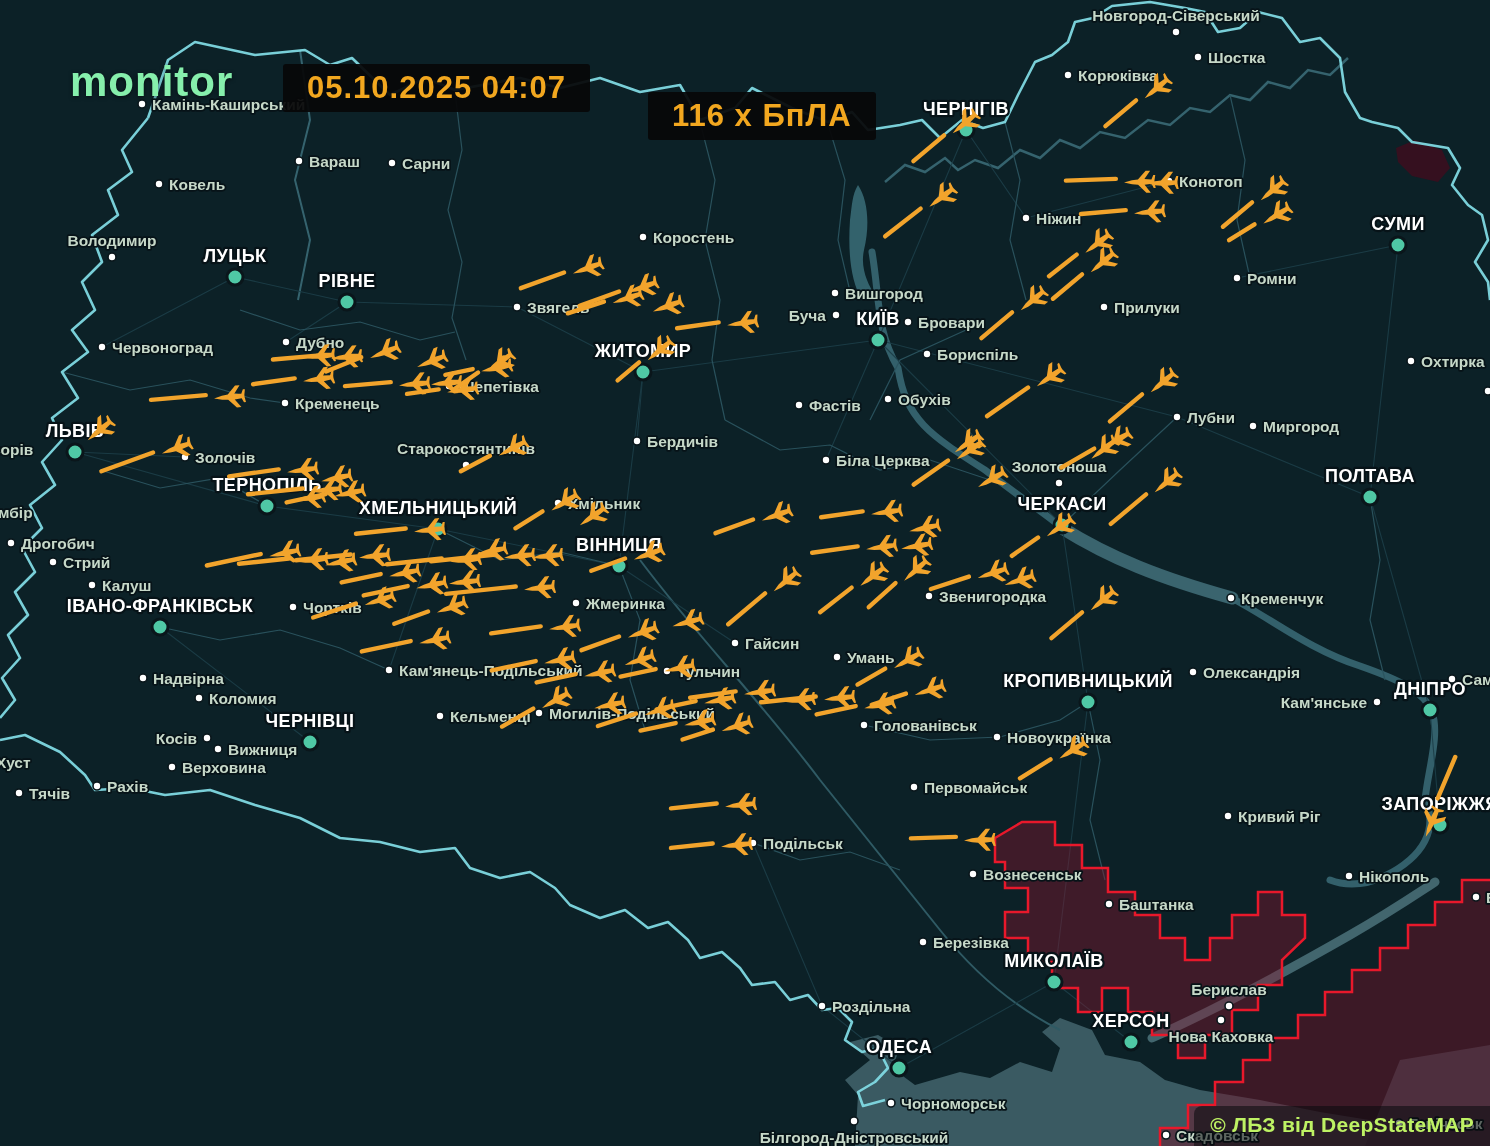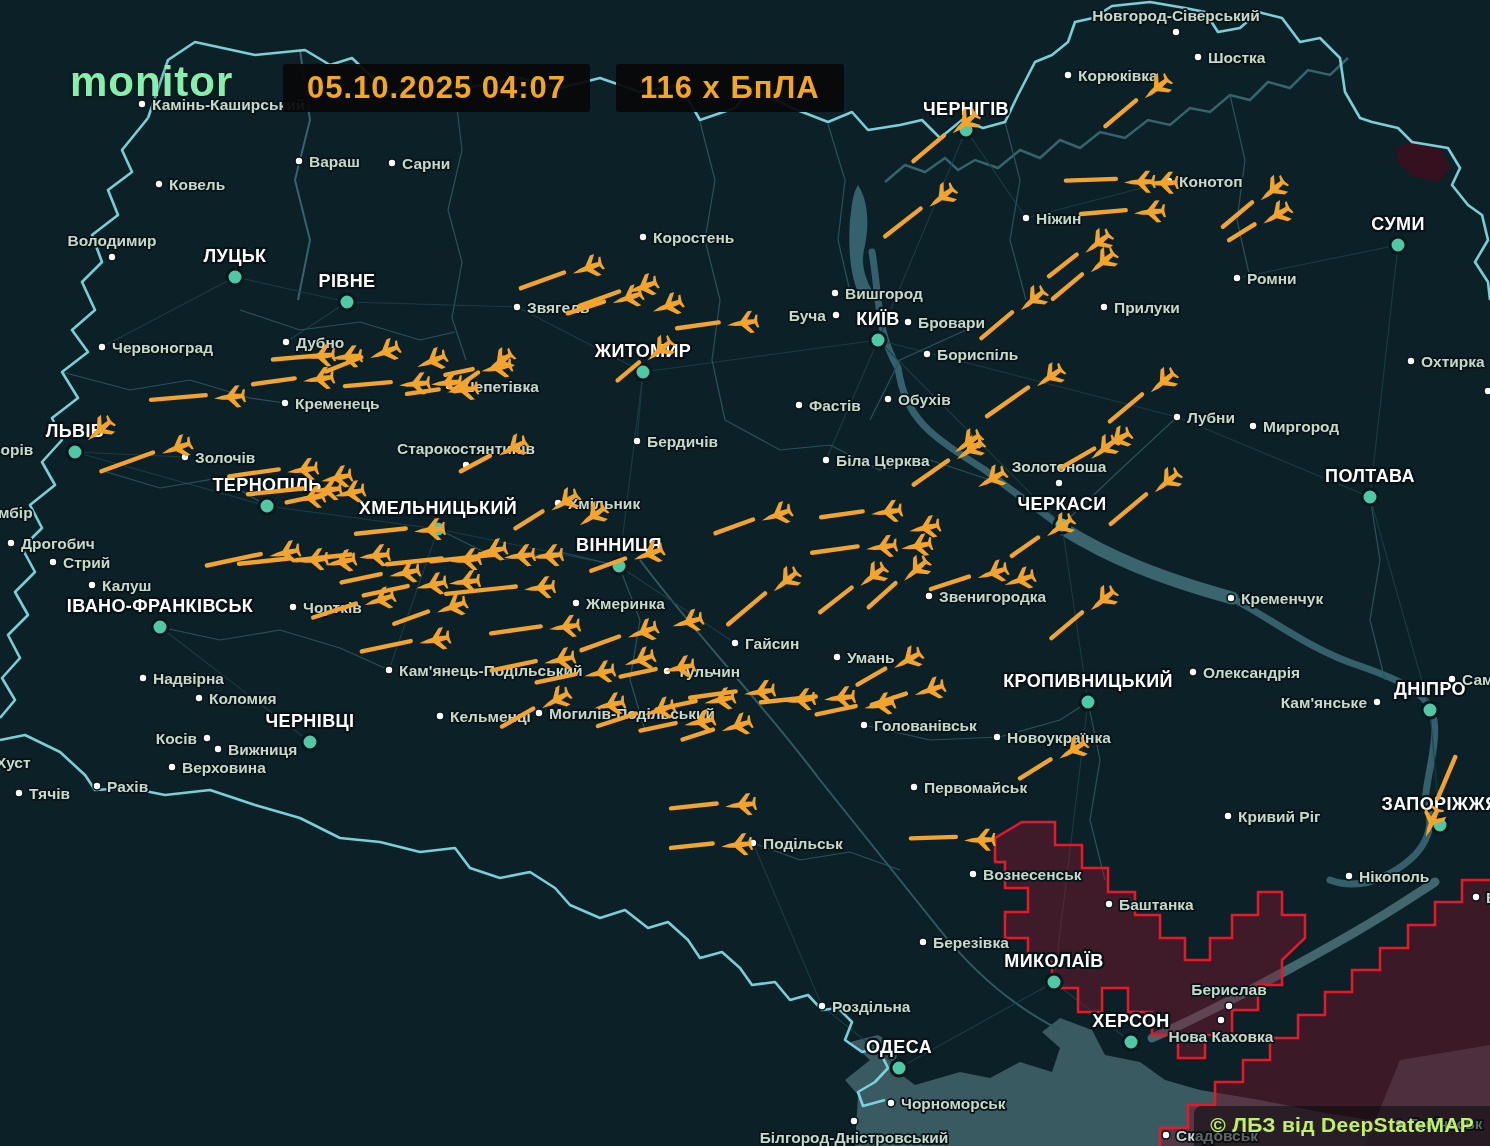--- a/index.html
+++ b/index.html
@@ -6,21 +6,21 @@
   #stage{position:relative;width:1490px;height:1146px;overflow:hidden;background:#0c2127;
          font-family:"Liberation Sans",sans-serif;}
   #map{position:absolute;left:0;top:0;}
   .hdr{position:absolute;z-index:50;}
   #logo{left:70px;top:58px;color:#86efac;font-size:42px;font-weight:700;letter-spacing:1px;
         text-shadow:0 1px 4px rgba(0,0,0,.6);}
   .badge{top:64px;height:48px;line-height:48px;background:rgba(7,7,8,.94);color:#f2a71f;
          font-size:31px;font-weight:600;letter-spacing:1px;padding:0 24px;border-radius:3px;
          white-space:nowrap;}
   #badge-date{left:283px;}
-  #badge-count{left:616px;}
+  #badge-count{left:648px;margin-top:28px;}
   #watermark{position:absolute;right:0;bottom:0;z-index:60;background:rgba(8,10,12,.55);
              color:#bef264;font-size:21px;font-weight:600;padding:7px 16px 9px 16px;
              border-radius:8px 0 0 0;letter-spacing:.3px;}
   svg text{paint-order:stroke;stroke:#071318;stroke-linejoin:round;}
   .town-label{fill:#c6d8c8;font-size:15.5px;font-weight:600;stroke-width:3.5px;}
   .cap-label{fill:#ffffff;font-size:18px;font-weight:800;stroke-width:4.5px;letter-spacing:.4px;}
 </style>
 </head>
 <body>
 

